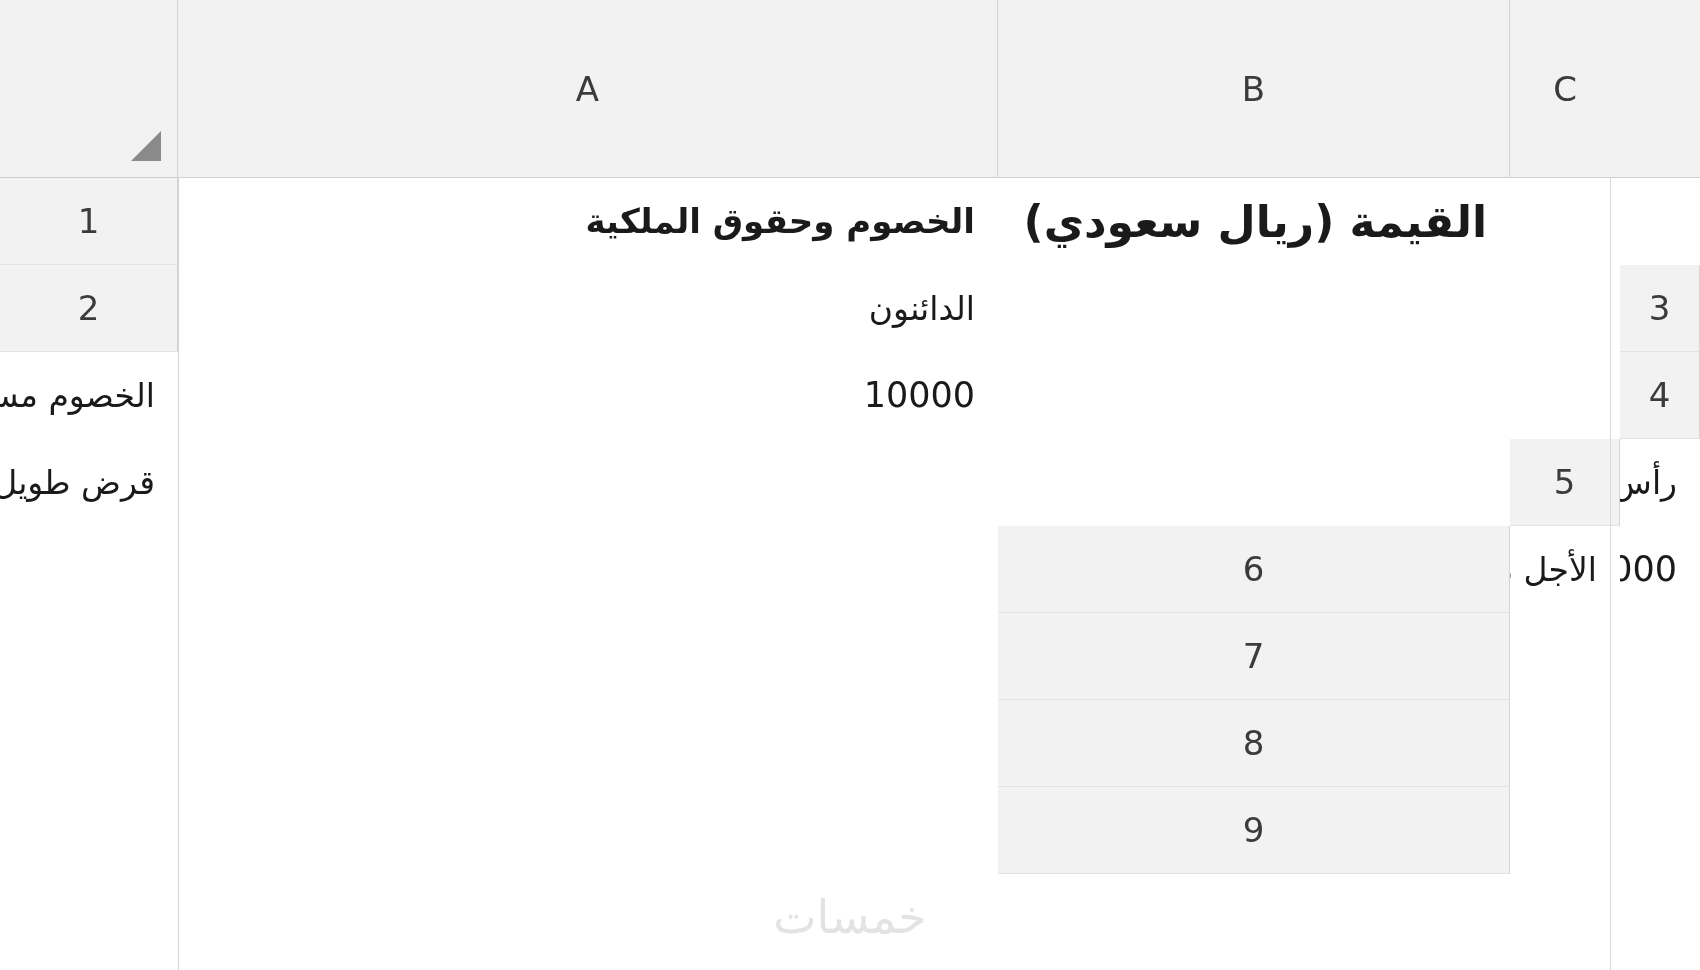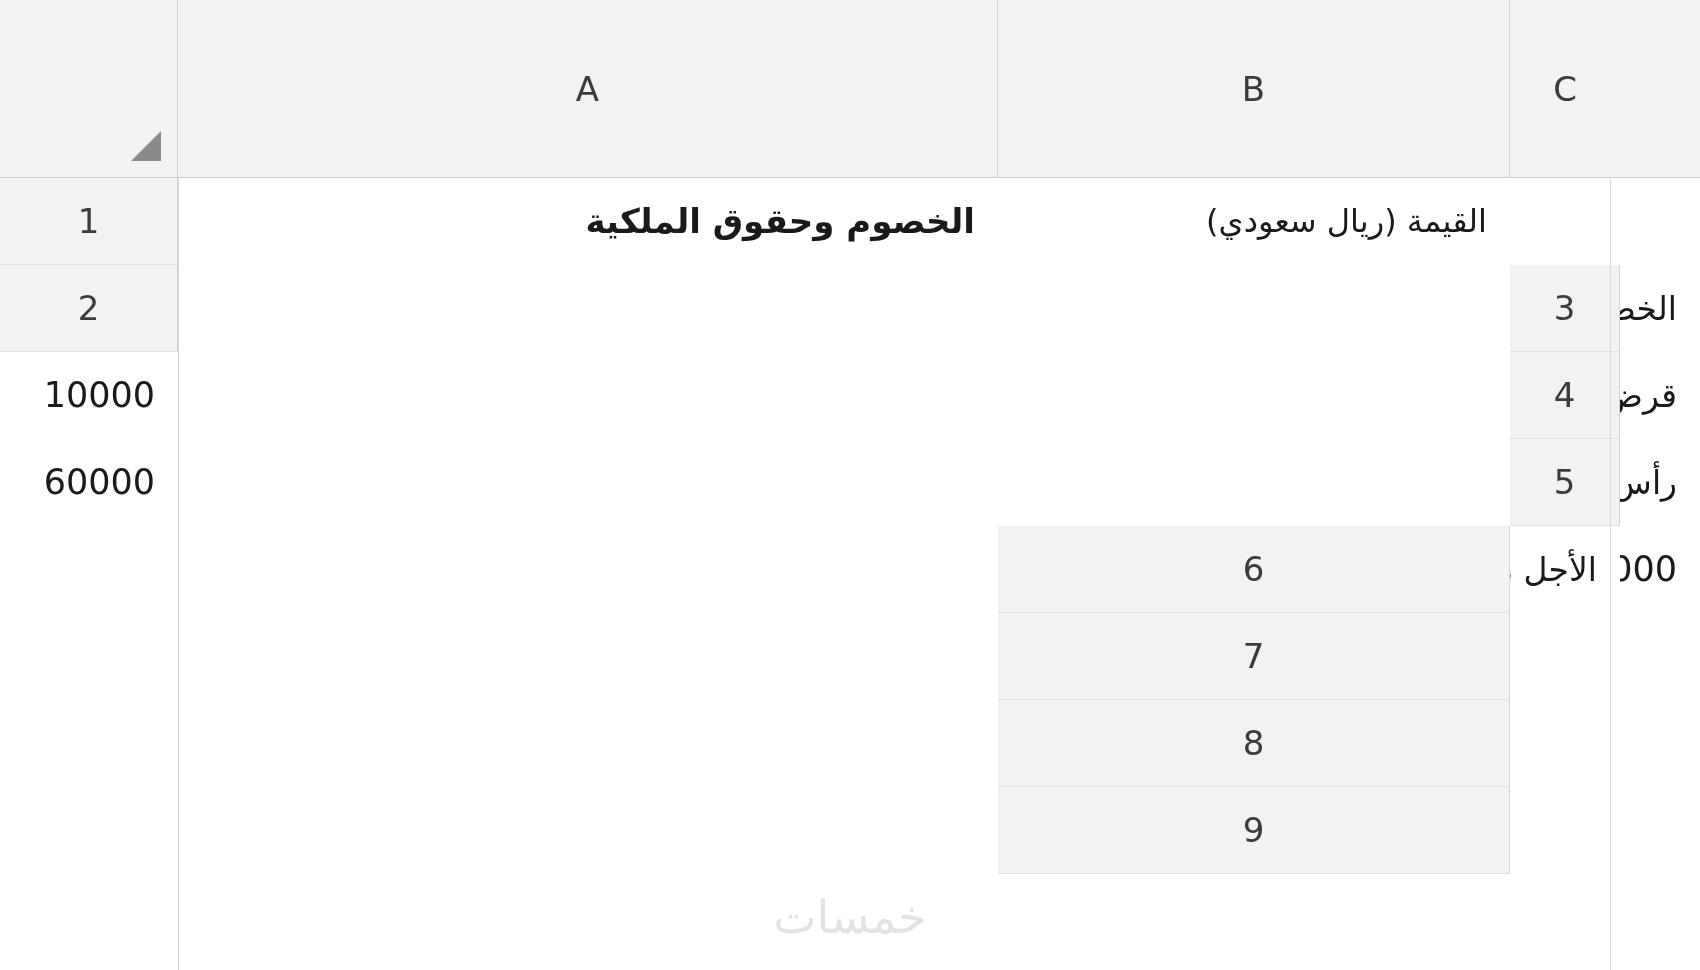--- a/index.html
+++ b/index.html
@@ -100,22 +100,22 @@
   .cell.a.headerrow {
     font-weight: bold;
     font-size: 34px;
   }
   .cell.b {
     direction: rtl;
     justify-content: flex-start;
     font-size: 35px;
   }
   .cell.b.headerrow {
-    font-weight: normal;
-    font-size: 32px;
+    font-weight: bold;
+    font-size: 44px;
   }
   .cell.c, .cell.d {
     justify-content: flex-end;
   }
 
   
   .vline {
     position: absolute;
     top: 178px;
     bottom: 0;
@@ -163,32 +163,32 @@
     <div class="colhead last">C</div>
     <div class="colhead last"></div>
 
     <div class="rowhead">1</div>
     <div class="cell a headerrow">الخصوم وحقوق الملكية</div>
     <div class="cell b headerrow">القيمة (ريال سعودي)</div>
     <div class="cell c"></div>
     <div class="cell d"></div>
 
     <div class="rowhead">2</div>
+    <div class="cell a">الدائنون</div>
     <div class="cell c"></div>
     <div class="cell d"></div>
 
     <div class="rowhead">3</div>
     <div class="cell a">الخصوم مستحقة</div>
     <div class="cell b">10000</div>
     <div class="cell c"></div>
     <div class="cell d"></div>
 
     <div class="rowhead">4</div>
     <div class="cell a">قرض طويل الأجل</div>
-    <div class="cell b">60000</div>
     <div class="cell c"></div>
     <div class="cell d"></div>
 
     <div class="rowhead">5</div>
     <div class="cell a">رأس وحقوق</div>
     <div class="cell c"></div>
     <div class="cell d"></div>
 
     <div class="rowhead">6</div>
     <div class="cell a">الأجل محتجزة</div>

